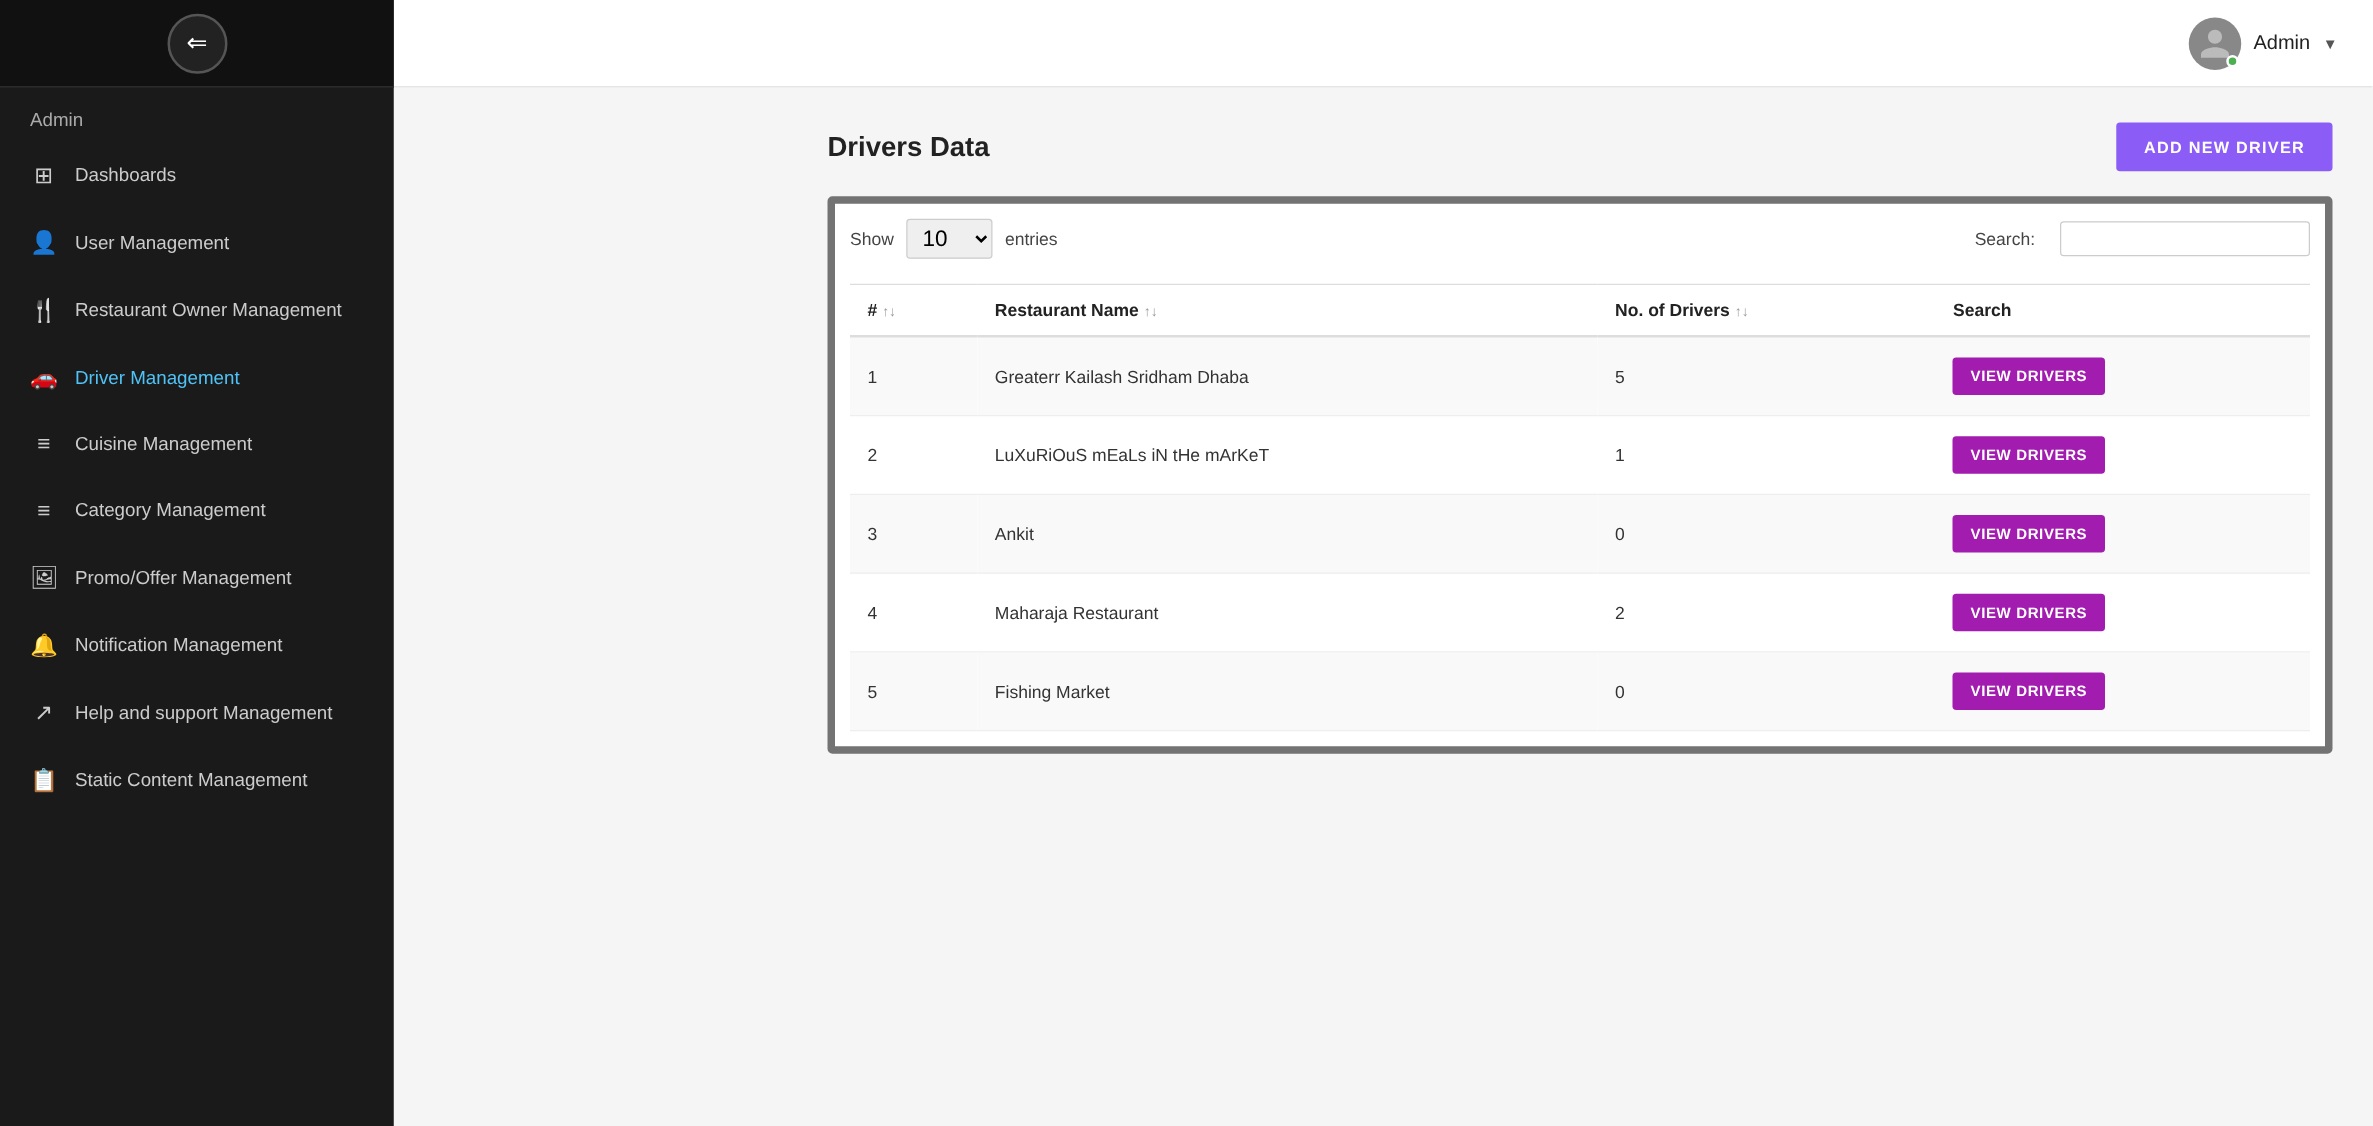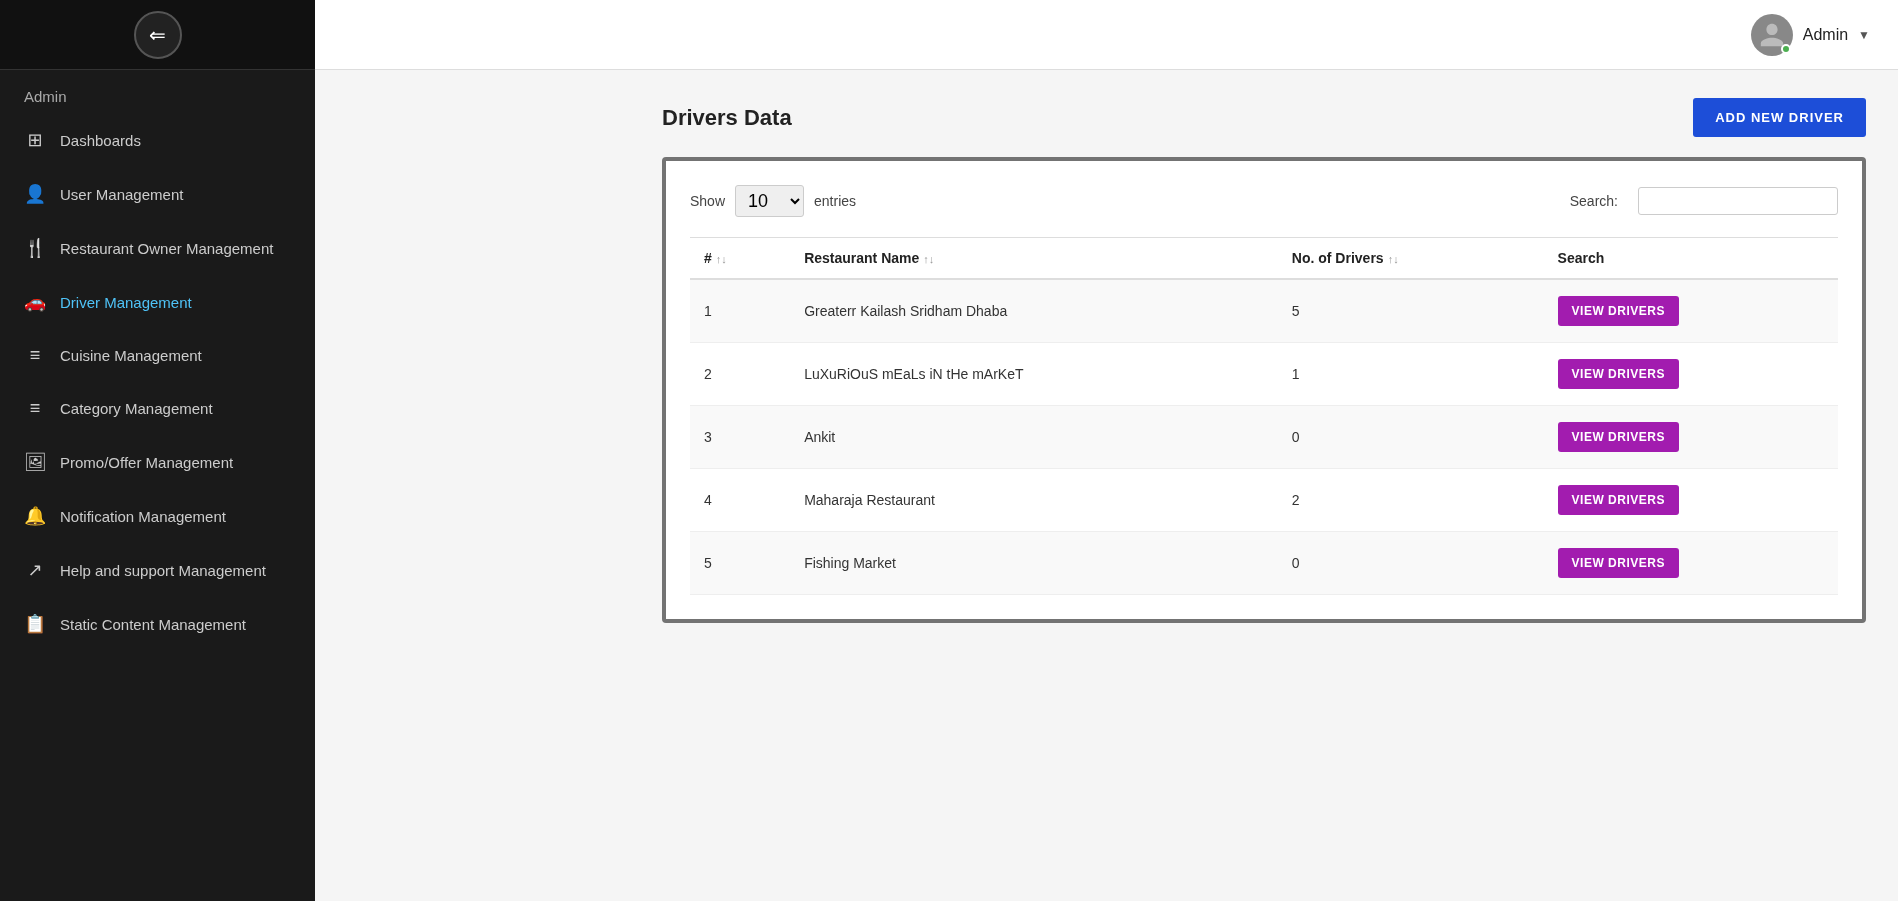--- a/index.html
+++ b/index.html
@@ -138,37 +138,37 @@
       gap: 20px;
     }
 
     .page-title {
       font-size: 22px;
       font-weight: 600;
       color: #222;
     }
 
     .add-btn {
-      background: #1d4ed8;
+      background: #8b5cf6;
       color: #fff;
       border: none;
       padding: 12px 22px;
       font-size: 13px;
       font-weight: 700;
       letter-spacing: 1px;
       cursor: pointer;
       border-radius: 3px;
       text-transform: uppercase;
     }
 
     .table-card {
       background: #fff;
-      border: 4px solid #737373;
+      border: 6px solid #737373;
       border-radius: 4px;
-      padding: 24px;
+      padding: 12px;
     }
 
     .table-controls {
       display: flex;
       align-items: center;
       justify-content: space-between;
       margin-bottom: 20px;
     }
 
     .show-entries {

